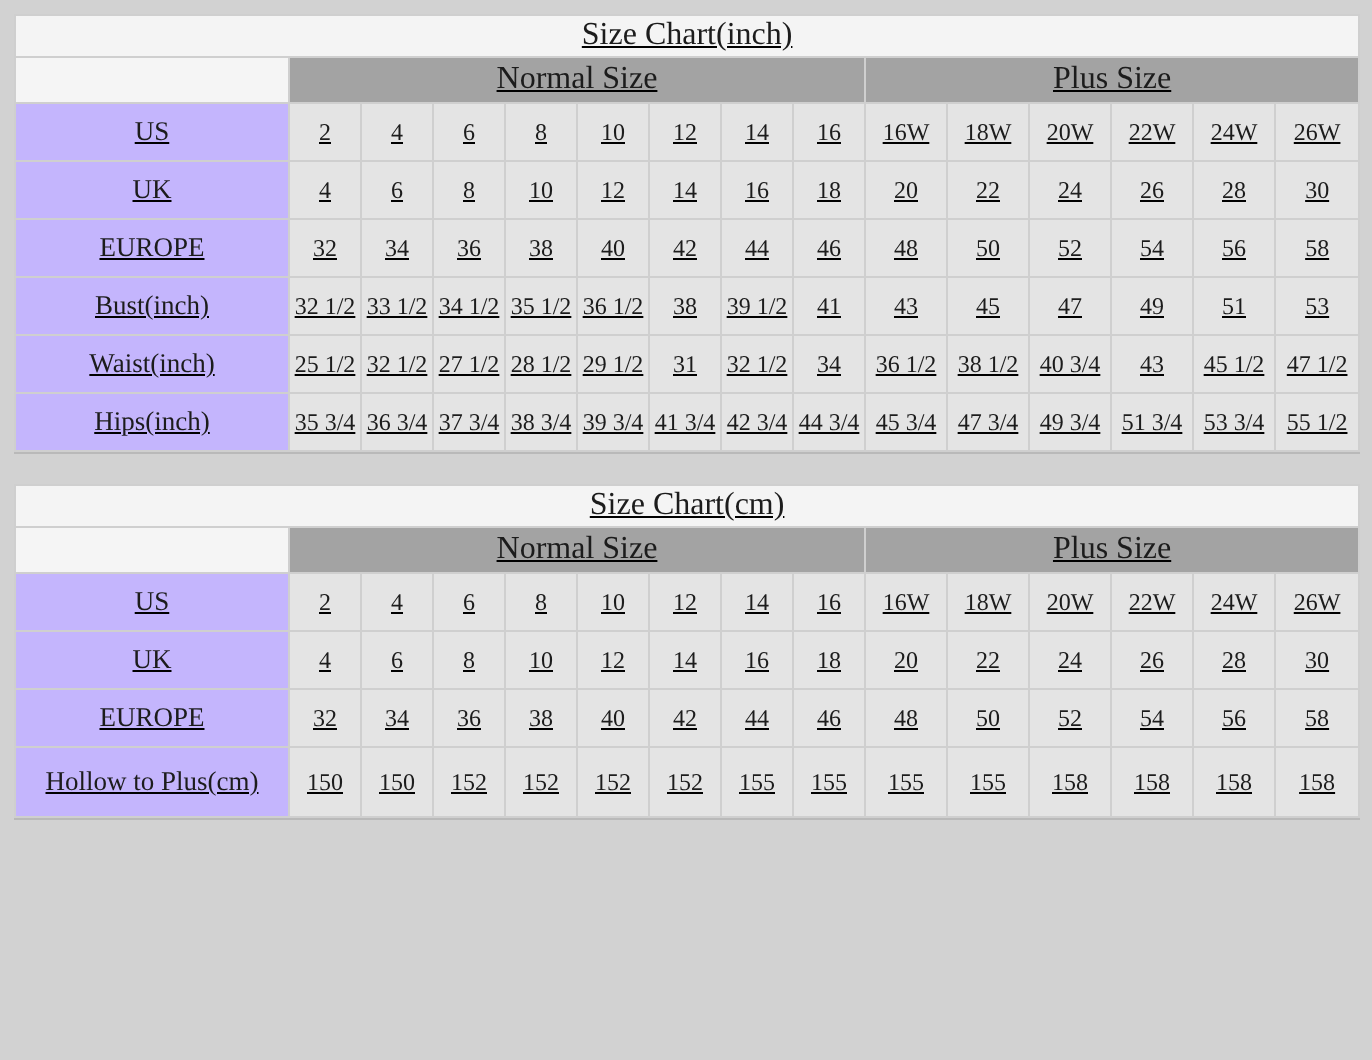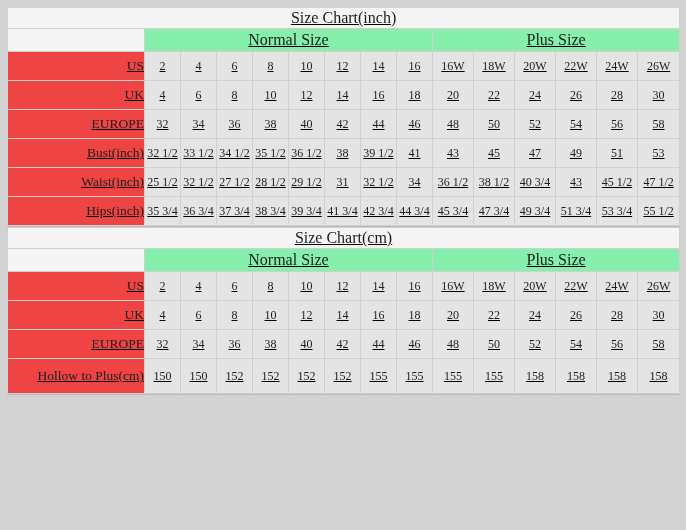--- a/index.html
+++ b/index.html
@@ -17,48 +17,47 @@
     padding: 7px;
   }
   table.size-chart {
     border-collapse: collapse;
     table-layout: fixed;
     width: 672px;
     box-shadow: 0 1px 0 #b9b9b9;
     text-decoration: underline;
   }
   table.size-chart + table.size-chart {
-    margin-top: 1px;
+    margin-top: 16px;
   }
   td {
     border: 1px solid #cfcfcf;
     text-align: center;
     vertical-align: middle;
     color: #1c1c1c;
     padding: 0;
     overflow: hidden;
     white-space: nowrap;
   }
   tr.title-row td {
     background: #f4f4f4;
     font-size: 16px;
     height: 20px;
   }
   tr.group-row td {
-    background: #86efac;
+    background: #a3a3a3;
     font-size: 16px;
     height: 22px;
   }
   tr.group-row td.corner {
     background: #f5f5f5;
   }
   td.label {
-    background: #ef4444;
+    background: #c4b5fd;
     font-size: 13.5px;
-    text-align: right;
   }
   td.val {
     background: #e4e4e4;
     font-size: 12px;
   }
   tr.data-row td {
     height: 28px;
   }
   tr.data-row.tall td {
     height: 34px;

